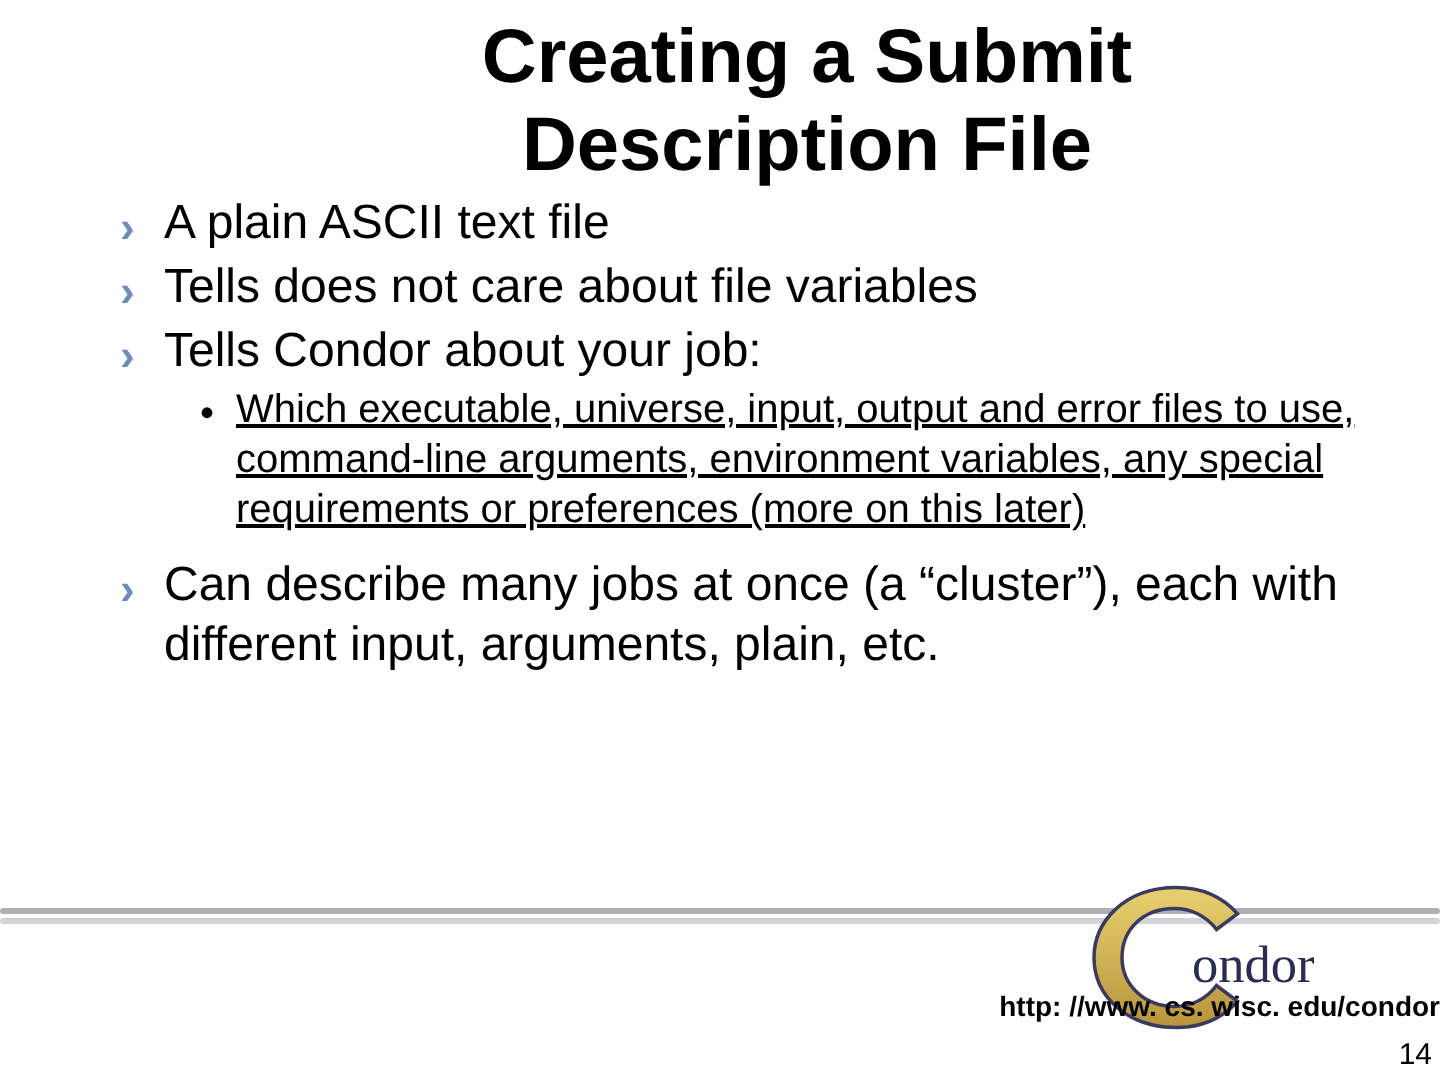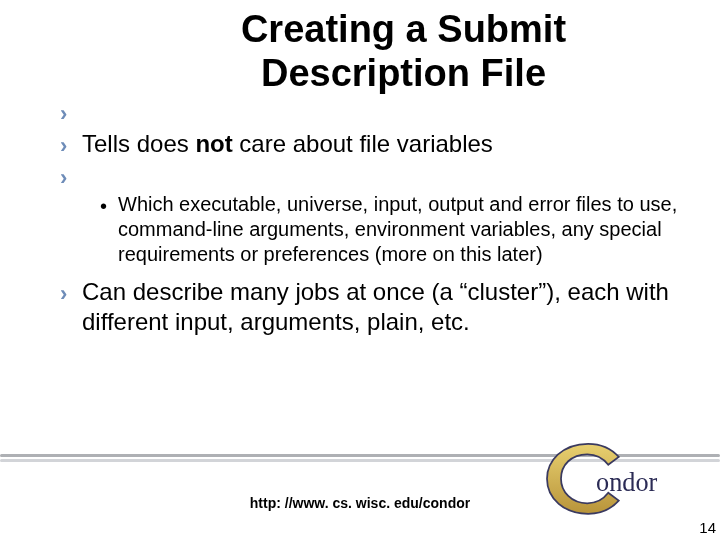--- a/index.html
+++ b/index.html
@@ -34,52 +34,53 @@
     color: #6e8cb8;
     font-weight: bold;
     line-height: 1.1;
     font-family: Arial, sans-serif;
     margin-top: 5px;
   }
   .main-text {
     font-size: 24px;
     line-height: 1.25;
   }
-  .main-text .bold { font-weight: bold; }
+  .main-text .bold { font-weight: normal; }
   .sub {
     display: flex;
     align-items: flex-start;
     padding-left: 40px;
     margin-top: 2px;
   }
   .sub-dot {
     flex: 0 0 18px;
     font-size: 20px;
     line-height: 1.0;
     margin-top: 4px;
   }
   .sub-text {
     font-size: 20px;
     line-height: 1.25;
+    text-decoration: underline;
   }
   .rule {
     position: absolute;
     left: 0;
     width: 720px;
     top: 454px;
     height: 10px;
   }
   .rule .r1 { height: 3px; background: #aeb0b4; border-radius: 2px; margin: 0; }
   .rule .r2 { height: 3px; background: #d2d4d8; margin-top: 2px; border-radius: 2px; }
   .footer-link {
     position: absolute;
     left: 0;
     width: 720px;
     top: 495px;
-    text-align: center;
+    text-align: right;
     font-size: 14px;
     font-weight: bold;
   }
   .pagenum {
     position: absolute;
     right: 4px;
     bottom: 4px;
     font-size: 15px;
     font-family: Arial, sans-serif;
     color: #000;
@@ -95,31 +96,33 @@
 </style>
 </head>
 <body>
 
 <div class="title">Creating a Submit Description File</div>
 
 <div class="content">
 
   <div class="main-item">
     <span class="chev">›</span>
+    <span class="main-text">A plain ASCII text file</span>
   </div>
 
   <div class="main-item">
     <span class="chev">›</span>
     <span class="main-text">
       <span>Tells does </span><span class="bold">not</span><span> care about file variables</span>
     </span>
   </div>
 
   <div class="main-item">
     <span class="chev">›</span>
+    <span class="main-text">Tells Condor about your job:</span>
   </div>
 
   <div class="sub">
     <span class="sub-dot">•</span>
     <span class="sub-text">Which executable, universe, input, output and error files to use, command-line arguments, environment variables, any special requirements or preferences (more on this later)</span>
   </div>
 
   <div class="main-item mt">
     <span class="chev">›</span>
     <span class="main-text">Can describe many jobs at once (a “cluster”), each with different input, arguments, plain, etc.</span>

